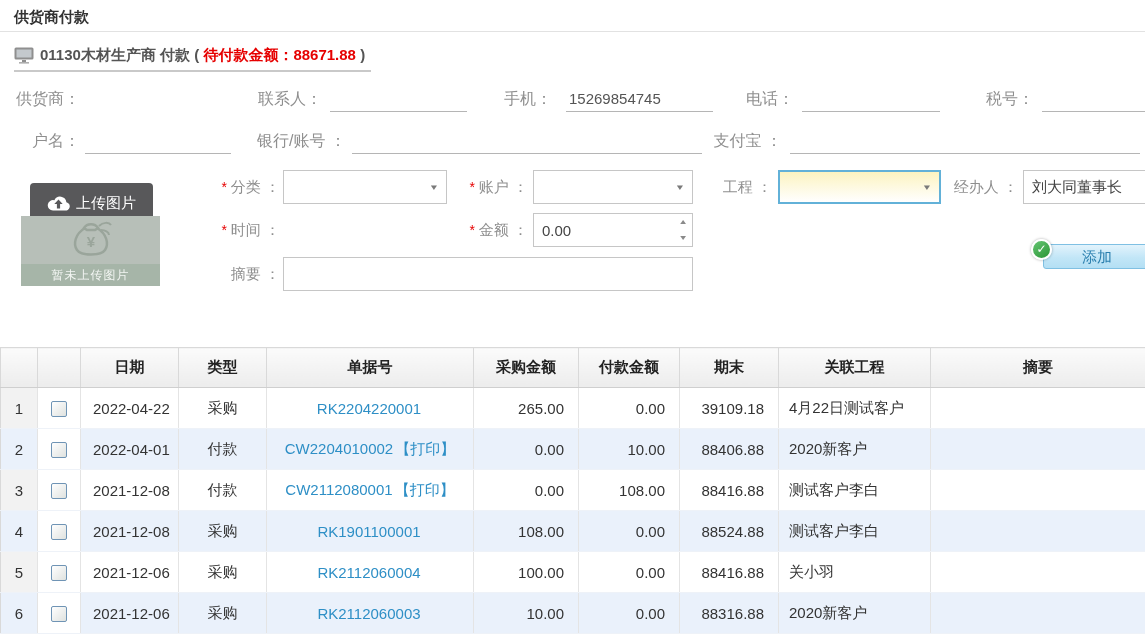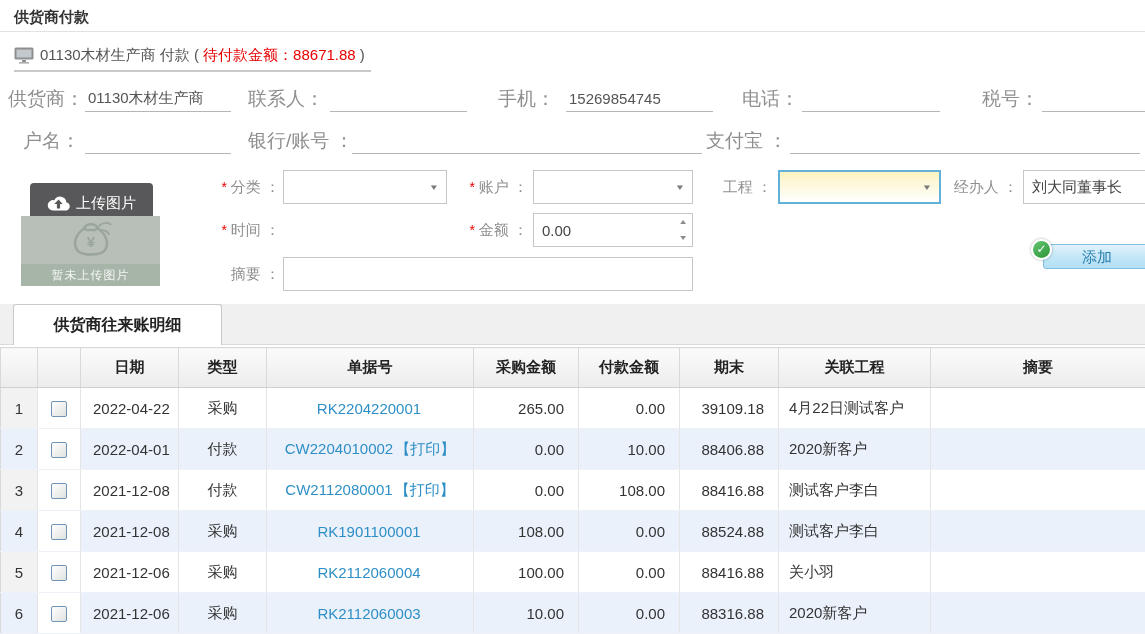--- a/index.html
+++ b/index.html
@@ -8,25 +8,25 @@
   #app { position:relative; width:1145px; height:634px; background:#fff; overflow:hidden; }
 
   
   .page-title { position:absolute; left:14px; top:8px; font-size:15px; font-weight:bold; color:#333; }
   .top-divider { position:absolute; left:0; top:31px; width:1145px; height:1px; background:#e2e2e2; }
 
   
   .subtitle { position:absolute; left:14px; top:44px; height:28px; display:flex; align-items:center;
               border-bottom:2px solid #c9c9c9; padding-bottom:4px; padding-right:6px; }
   .subtitle .mon { margin-right:6px; display:inline-flex; }
-  .subtitle .txt { font-size:15px; color:#555; white-space:nowrap; }
+  .subtitle .txt { font-size:15px; color:#555; white-space:nowrap;font-weight:bold; }
   .subtitle .red { color:#e60000; }
 
   
-  .ulabel { position:absolute; height:24px; line-height:22px; font-size:19px; color:#8f8f8f; text-align:right; white-space:nowrap; }
+  .ulabel { position:absolute; height:24px; line-height:22px; font-size:16px; color:#8f8f8f; text-align:right; white-space:nowrap; }
   .ufield { position:absolute; height:26px; border-bottom:1px solid #b5b5b5; }
   .ufield input { width:100%; height:24px; border:none; outline:none; background:transparent; font-size:15px; color:#555;
                   font-family:"Liberation Sans","DejaVu Sans",sans-serif; padding:0 3px; }
 
   
   .upload-btn { position:absolute; left:30px; top:183px; width:123px; height:40px; background:#58585a; border-radius:4px;
                 display:flex; align-items:center; justify-content:center; gap:6px; color:#fff; font-size:15px; cursor:pointer; }
   .img-ph { position:absolute; left:21px; top:216px; width:139px; height:70px; background:#b7bfb8; overflow:hidden; }
   .img-ph .bag { position:absolute; left:50%; top:26px; transform:translate(-50%,-50%); }
   .img-ph .cap { position:absolute; left:0; right:0; bottom:0; height:22px; background:#a6b5a8; color:#f2f5f2;
@@ -98,21 +98,20 @@
         <rect x="0.5" y="0.5" width="19" height="12" rx="1.5" fill="#8f8f8f"></rect>
         <rect x="2.5" y="2.5" width="15" height="8" fill="#c4c9cd"></rect>
         <rect x="8" y="13" width="4" height="2" fill="#8f8f8f"></rect>
         <rect x="5" y="15" width="10" height="1.6" fill="#aeaeae"></rect>
       </svg>
     </span>
     <span class="txt"><span>01130木材生产商 付款 ( </span><span class="red">待付款金额：88671.88</span><span> )</span></span>
   </div>
 
   <div class="ulabel" style="left:8px;top:88px;width:72px;">供货商：</div>
-  <div class="ufield" style="left:85px;top:86px;width:146px;"><input value="01130木材生产商" style=""></div>
   <div class="ulabel" style="left:248px;top:88px;width:74px;">联系人：</div>
   <div class="ufield" style="left:330px;top:86px;width:137px;"><input value="" style=""></div>
   <div class="ulabel" style="left:498px;top:88px;width:54px;">手机：</div>
   <div class="ufield" style="left:558px;top:86px;width:147px;margin-left:8px;"><input value="15269854745" style=""></div>
   <div class="ulabel" style="left:742px;top:88px;width:52px;">电话：</div>
   <div class="ufield" style="left:802px;top:86px;width:138px;"><input value="" style=""></div>
   <div class="ulabel" style="left:982px;top:88px;width:52px;">税号：</div>
   <div class="ufield" style="left:1042px;top:86px;width:103px;"><input value="" style=""></div>
 
   <div class="ulabel" style="left:8px;top:130px;width:72px;">户名：</div>
@@ -180,23 +179,20 @@
     <span>▲</span>
     <span>▼</span>
   </div>
 
   <div class="add-btn">添加</div>
   <div class="check-ic">✓</div>
 
   <div class="flabel" style="left:195px;top:257px;width:85px;">摘要 ：</div>
   <input class="box-input" style="left: 283px; top: 257px; width: 410px;" value="">
 
-  <div class="tabstrip">
-    <div class="tab">供货商往来账明细</div>
-  </div>
 
   <table class="grid">
     <colgroup>
       <col style="width:37px">
         <col style="width:43px">
         <col style="width:98px">
         <col style="width:88px">
         <col style="width:207px">
       <col style="width:105px">
         <col style="width:101px">

